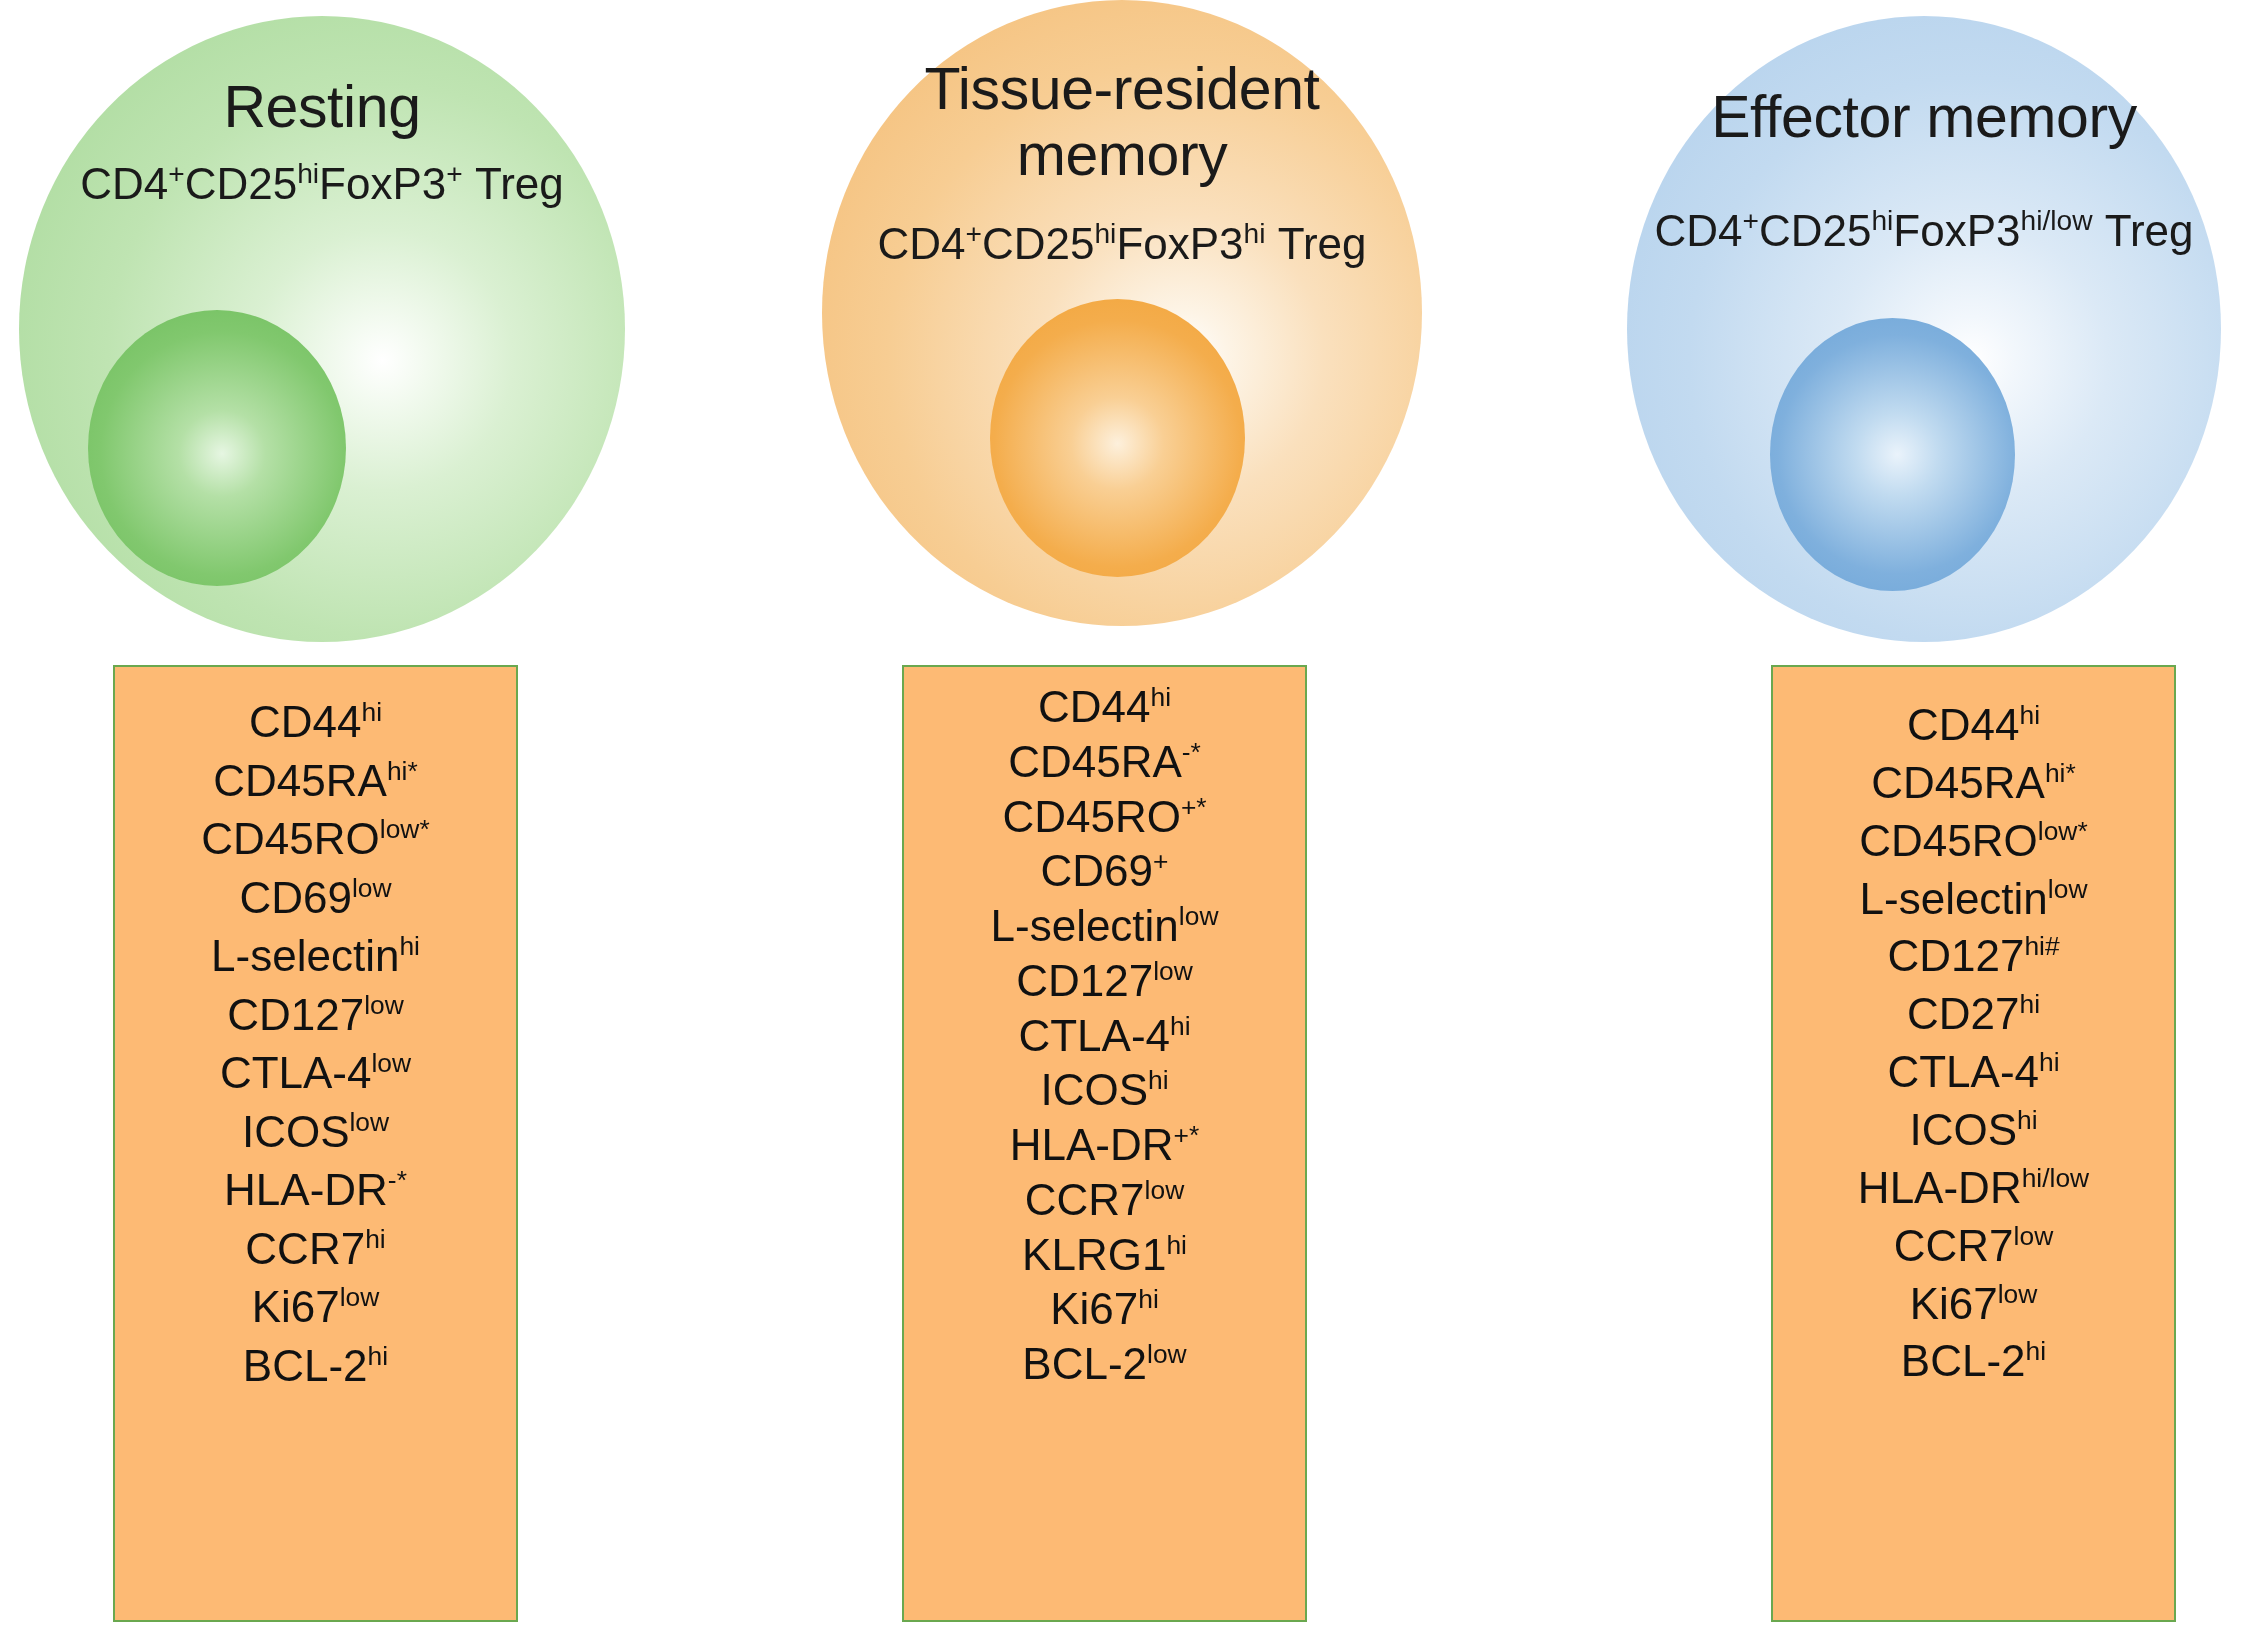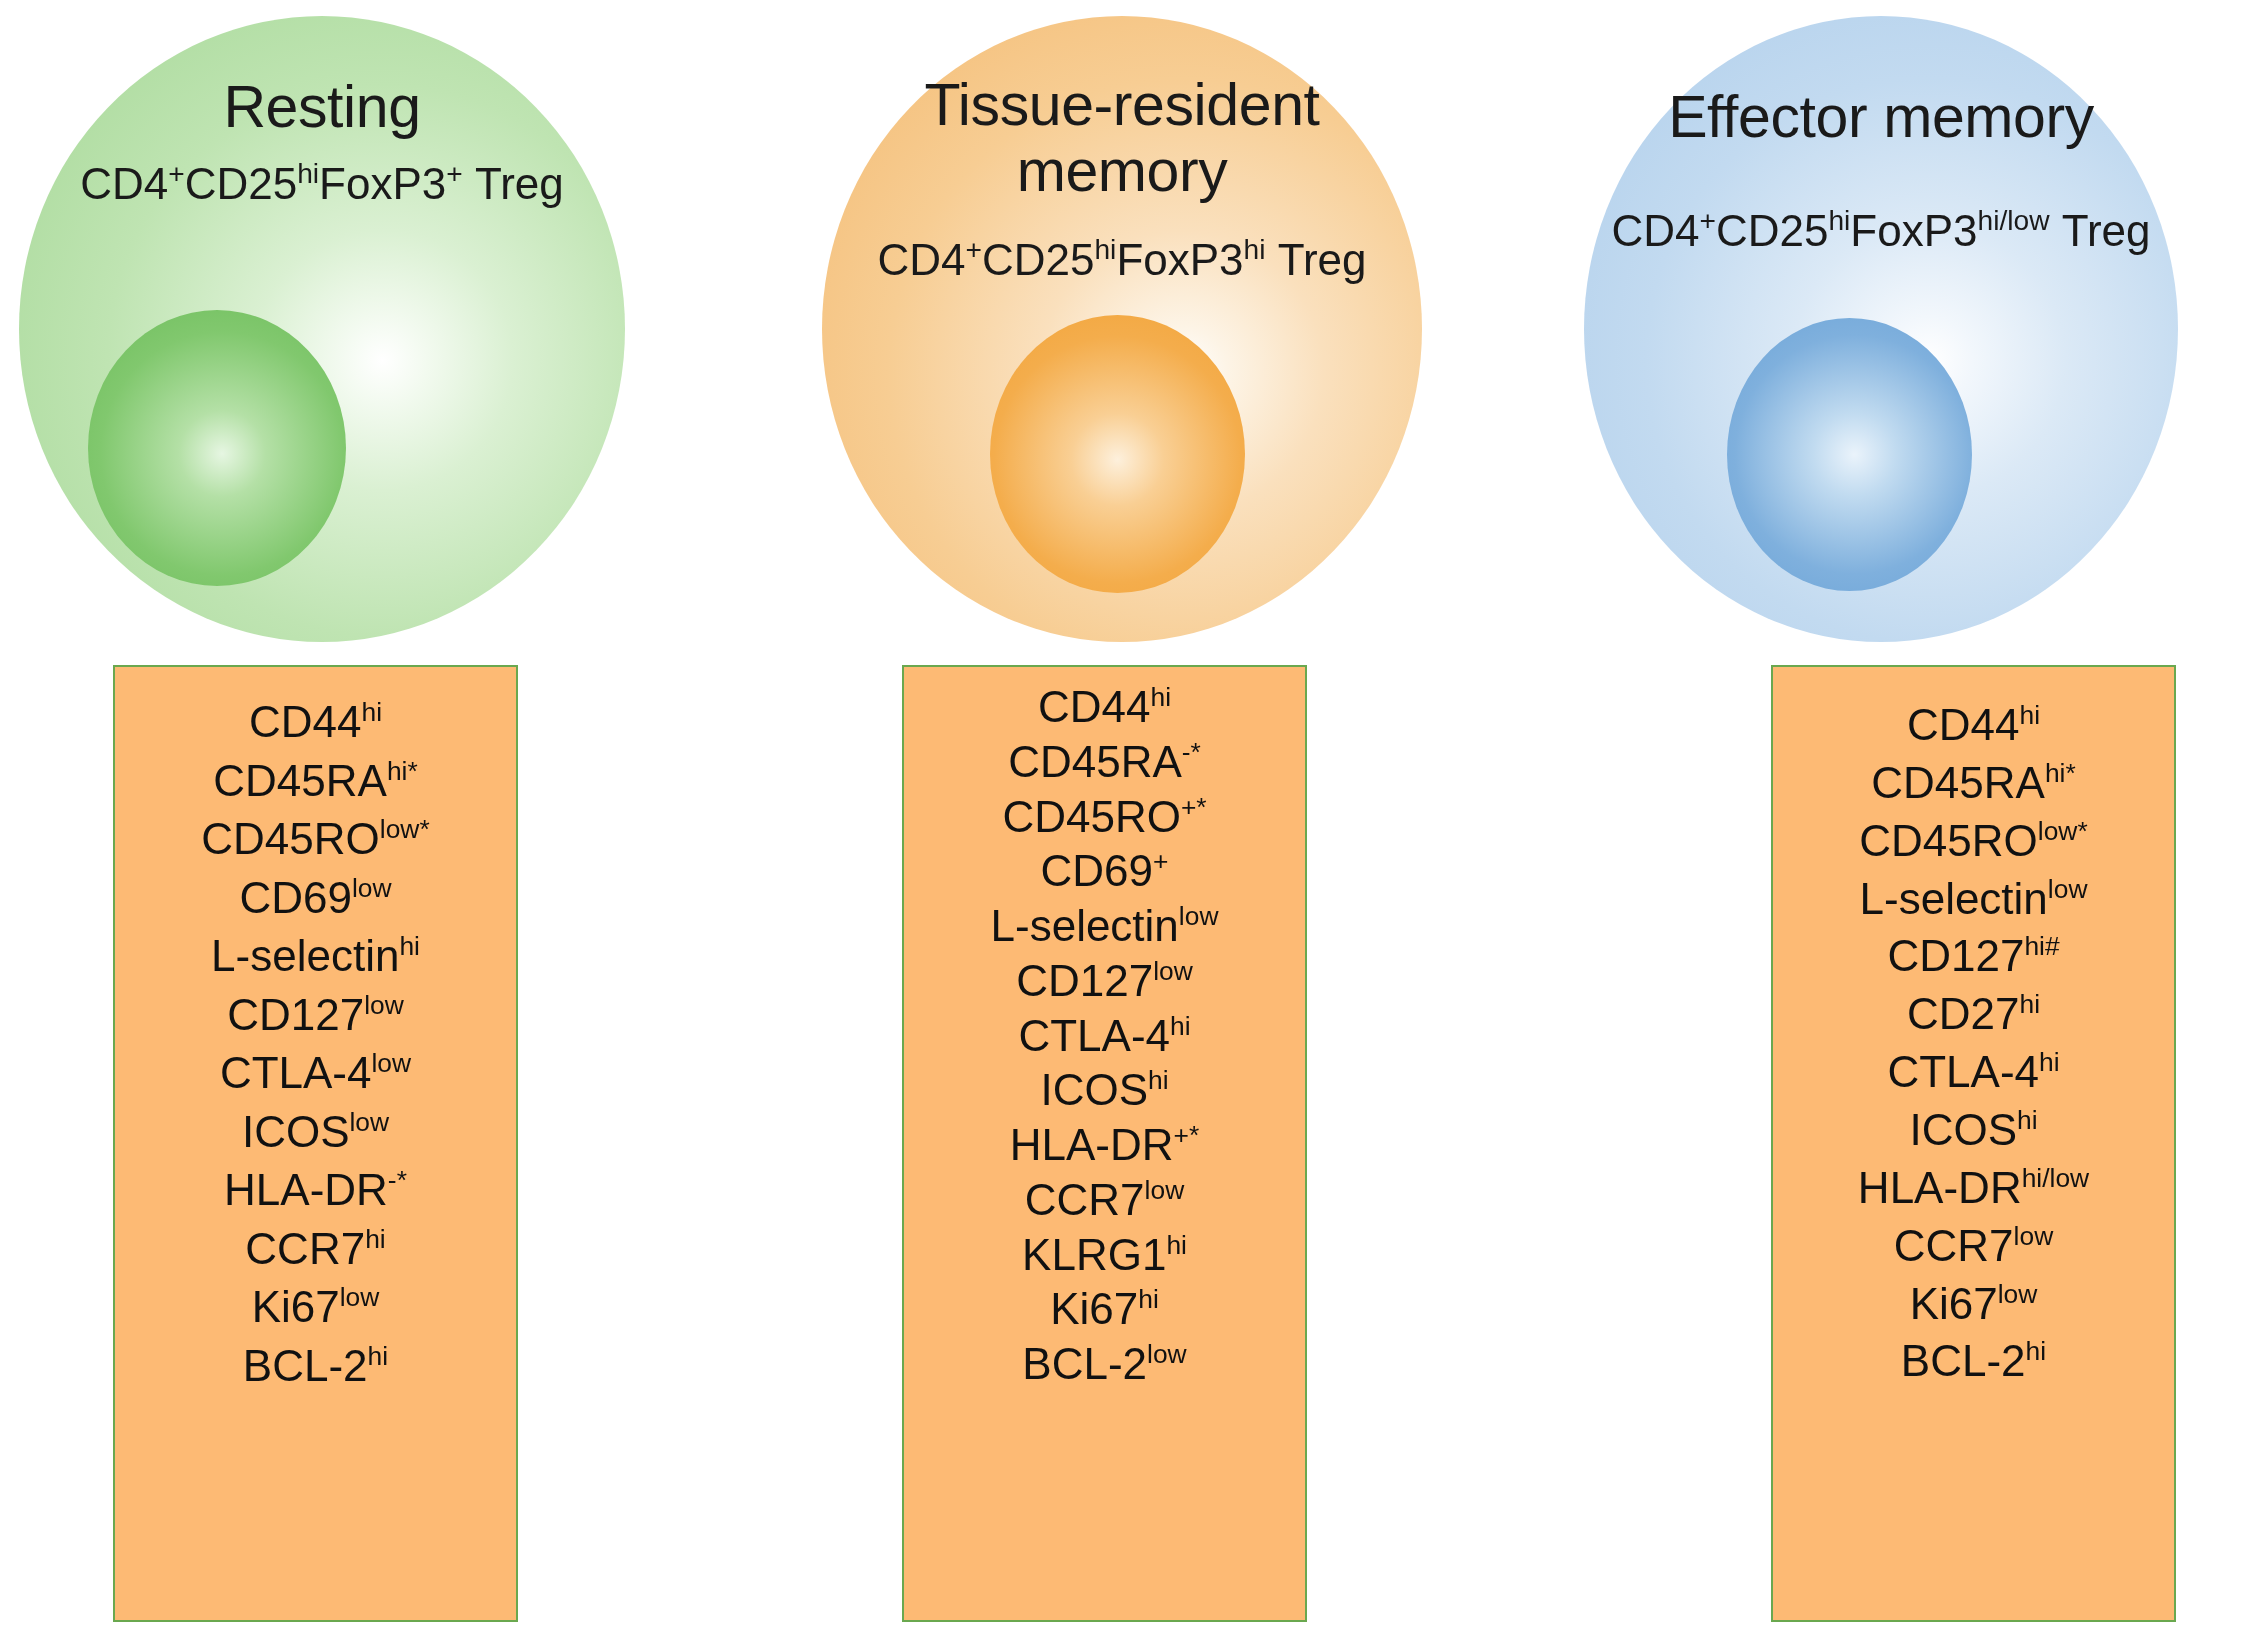--- a/index.html
+++ b/index.html
@@ -23,32 +23,32 @@
     background:radial-gradient(circle at 60% 55%,
         #ffffff 0%, #f2faef 9%, #daf0d2 26%, #bfe4b2 55%, #b0dda2 80%, #a9d99a 100%);
   }
   .bubble-green .inner{
     left:69px;top:294px;width:258px;height:276px;
     background:radial-gradient(circle at 52% 52%,
         #e6f6e2 0%, #b4e0a6 22%, #81c86e 62%, #6cbc5a 100%);
   }
 
   .bubble-orange{
-    left:822px;top:16px;width:600px;height:626px;
+    left:822px;top:0;width:600px;height:626px;
     background:radial-gradient(circle at 60% 57%,
         #ffffff 0%, #fdf4e6 9%, #fae0bd 28%, #f7cd93 58%, #f5c27f 82%, #f4bd76 100%);
   }
   .bubble-orange .inner{
     left:168px;top:299px;width:255px;height:278px;
     background:radial-gradient(circle at 50% 52%,
         #fdf0dc 0%, #f9cf94 24%, #f4ad4c 64%, #f2a337 100%);
   }
 
   .bubble-blue{
-    left:1584px;top:16px;width:594px;height:626px;
+    left:1627px;top:16px;width:594px;height:626px;
     background:radial-gradient(circle at 58% 55%,
         #ffffff 0%, #f2f7fc 9%, #dbe9f6 28%, #c2daf0 58%, #b7d3ed 82%, #b2d0ec 100%);
   }
   .bubble-blue .inner{
     left:143px;top:302px;width:245px;height:273px;
     background:radial-gradient(circle at 52% 50%,
         #eaf3fb 0%, #c1dbf0 22%, #7fb0dd 64%, #6aa3d7 100%);
   }
 
   

